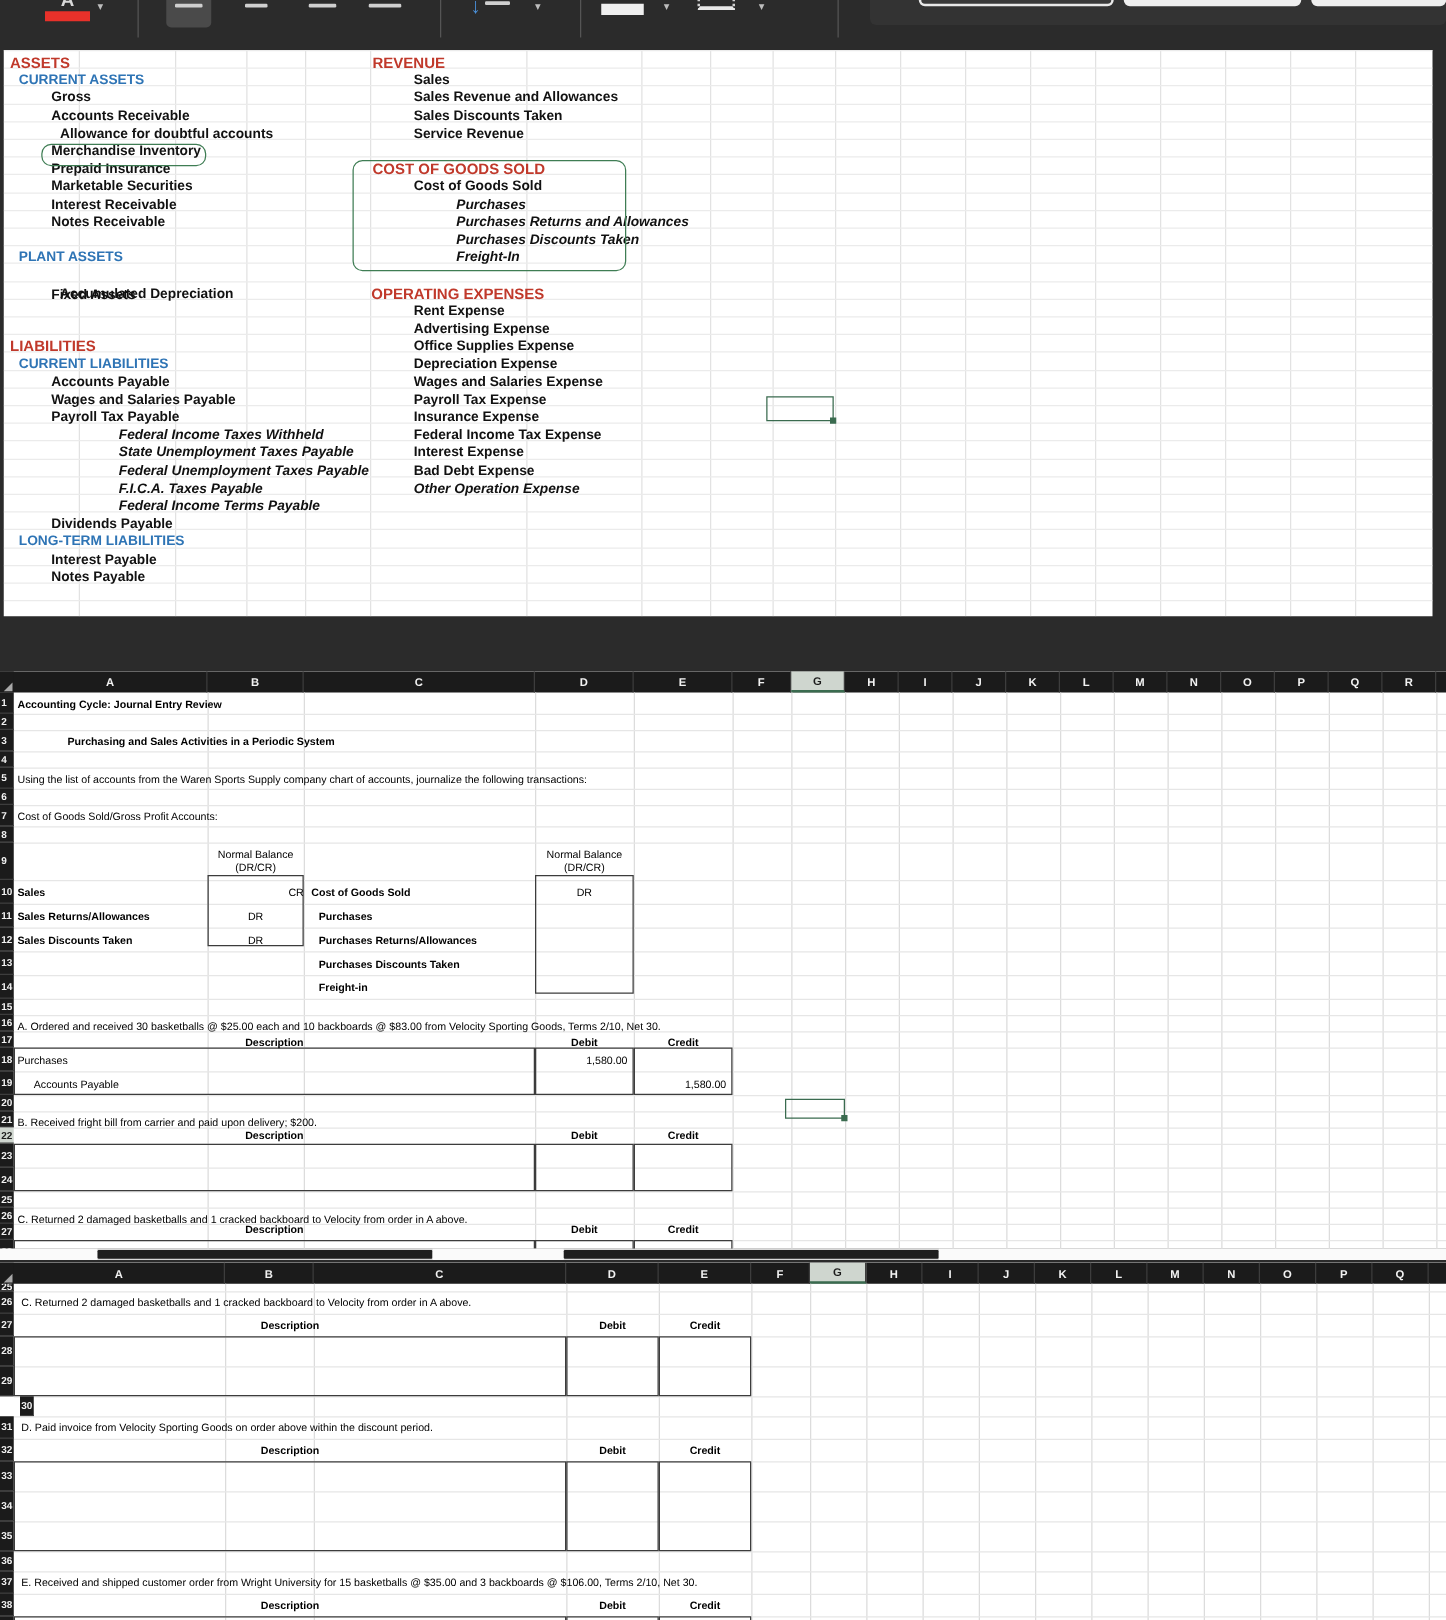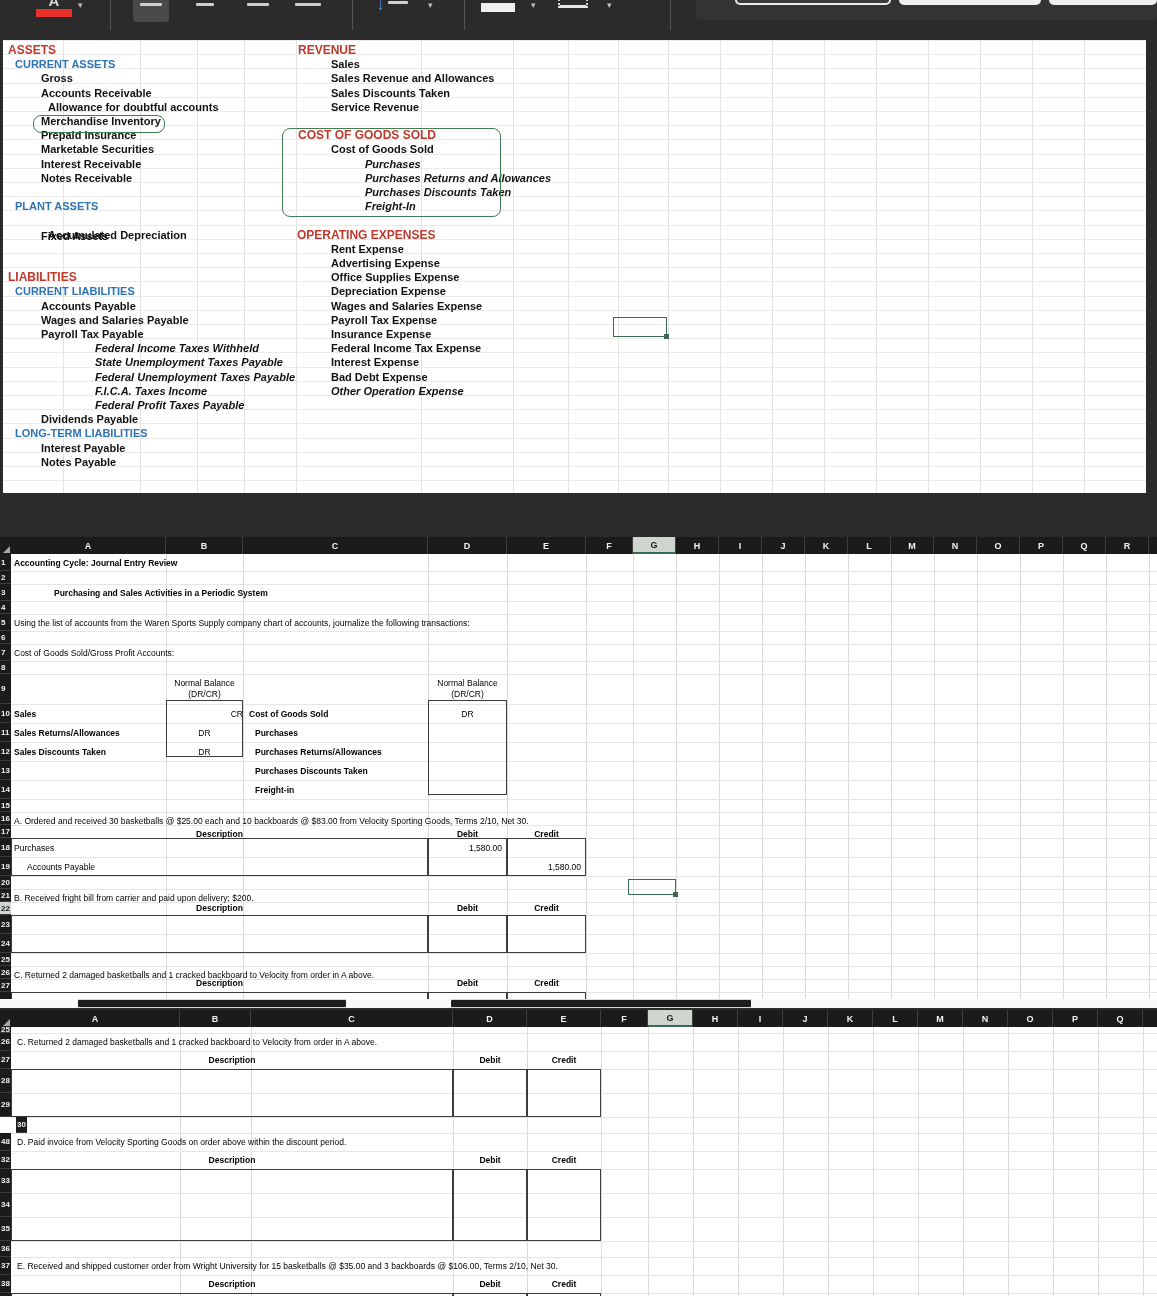--- a/index.html
+++ b/index.html
@@ -255,22 +255,22 @@
     <div class="coa-txt " style="left: 38px; top: 174.4px; margin-top: 16px;">Fixed Assets</div>
     <div class="coa-txt " style="left: 45px; top: 188.6px;">Accumulated Depreciation</div>
     <div class="coa-txt hdr-red" style="left: 5px; top: 231.2px;">LIABILITIES</div>
     <div class="coa-txt hdr-blue" style="left: 12px; top: 245.4px;">CURRENT LIABILITIES</div>
     <div class="coa-txt " style="left: 38px; top: 259.6px;">Accounts Payable</div>
     <div class="coa-txt " style="left: 38px; top: 273.8px;">Wages and Salaries Payable</div>
     <div class="coa-txt " style="left: 38px; top: 288px;">Payroll Tax Payable</div>
     <div class="coa-txt ital" style="left: 92px; top: 302.2px;">Federal Income Taxes Withheld</div>
     <div class="coa-txt ital" style="left: 92px; top: 316.4px;">State Unemployment Taxes Payable</div>
     <div class="coa-txt ital" style="left: 92px; top: 330.6px;">Federal Unemployment Taxes Payable</div>
-    <div class="coa-txt ital" style="left: 92px; top: 344.8px;">F.I.C.A. Taxes Income</div>
-    <div class="coa-txt ital" style="left: 92px; top: 359px;">Federal Profit Taxes Payable</div>
+    <div class="coa-txt ital" style="left: 92px; top: 344.8px;">F.I.C.A. Taxes Payable</div>
+    <div class="coa-txt ital" style="left: 92px; top: 359px;">Federal Income Terms Payable</div>
     <div class="coa-txt " style="left: 38px; top: 373.2px;">Dividends Payable</div>
     <div class="coa-txt hdr-blue" style="left: 12px; top: 387.4px;">LONG-TERM LIABILITIES</div>
     <div class="coa-txt " style="left: 38px; top: 401.6px;">Interest Payable</div>
     <div class="coa-txt " style="left: 38px; top: 415.8px;">Notes Payable</div>
     <div class="coa-txt hdr-red" style="left: 295px; top: 4px;">REVENUE</div>
     <div class="coa-txt " style="left: 328px; top: 18.2px;">Sales</div>
     <div class="coa-txt " style="left: 328px; top: 32.4px;">Sales Revenue and Allowances</div>
     <div class="coa-txt " style="left: 328px; top: 46.6px;">Sales Discounts Taken</div>
     <div class="coa-txt " style="left: 328px; top: 60.8px;">Service Revenue</div>
     <div class="coa-txt hdr-red" style="left: 295px; top: 89.2px;">COST OF GOODS SOLD</div>
@@ -496,21 +496,21 @@
     <div class="rowhdr" style="top: 23px; height: 18px;">26</div>
     <div class="gline-h" style="top: 41px;"></div>
     <div class="rowhdr" style="top: 41px; height: 18px;">27</div>
     <div class="gline-h" style="top: 59px;"></div>
     <div class="rowhdr" style="top: 59px; height: 24px;">28</div>
     <div class="gline-h" style="top: 83px;"></div>
     <div class="rowhdr" style="top: 83px; height: 24px;">29</div>
     <div class="gline-h" style="top: 107px;"></div>
     <div class="rowhdr" style="top: 107px; height: 16px; margin-left: 16px;">30</div>
     <div class="gline-h" style="top: 123px;"></div>
-    <div class="rowhdr" style="top: 123px; height: 18px;">48</div>
+    <div class="rowhdr" style="top: 123px; height: 18px;">31</div>
     <div class="gline-h" style="top: 141px;"></div>
     <div class="rowhdr" style="top: 141px; height: 18px;">32</div>
     <div class="gline-h" style="top: 159px;"></div>
     <div class="rowhdr" style="top: 159px; height: 24px;">33</div>
     <div class="gline-h" style="top: 183px;"></div>
     <div class="rowhdr" style="top: 183px; height: 24px;">34</div>
     <div class="gline-h" style="top: 207px;"></div>
     <div class="rowhdr" style="top: 207px; height: 24px;">35</div>
     <div class="gline-h" style="top: 231px;"></div>
     <div class="rowhdr" style="top: 231px; height: 16px;">36</div>

